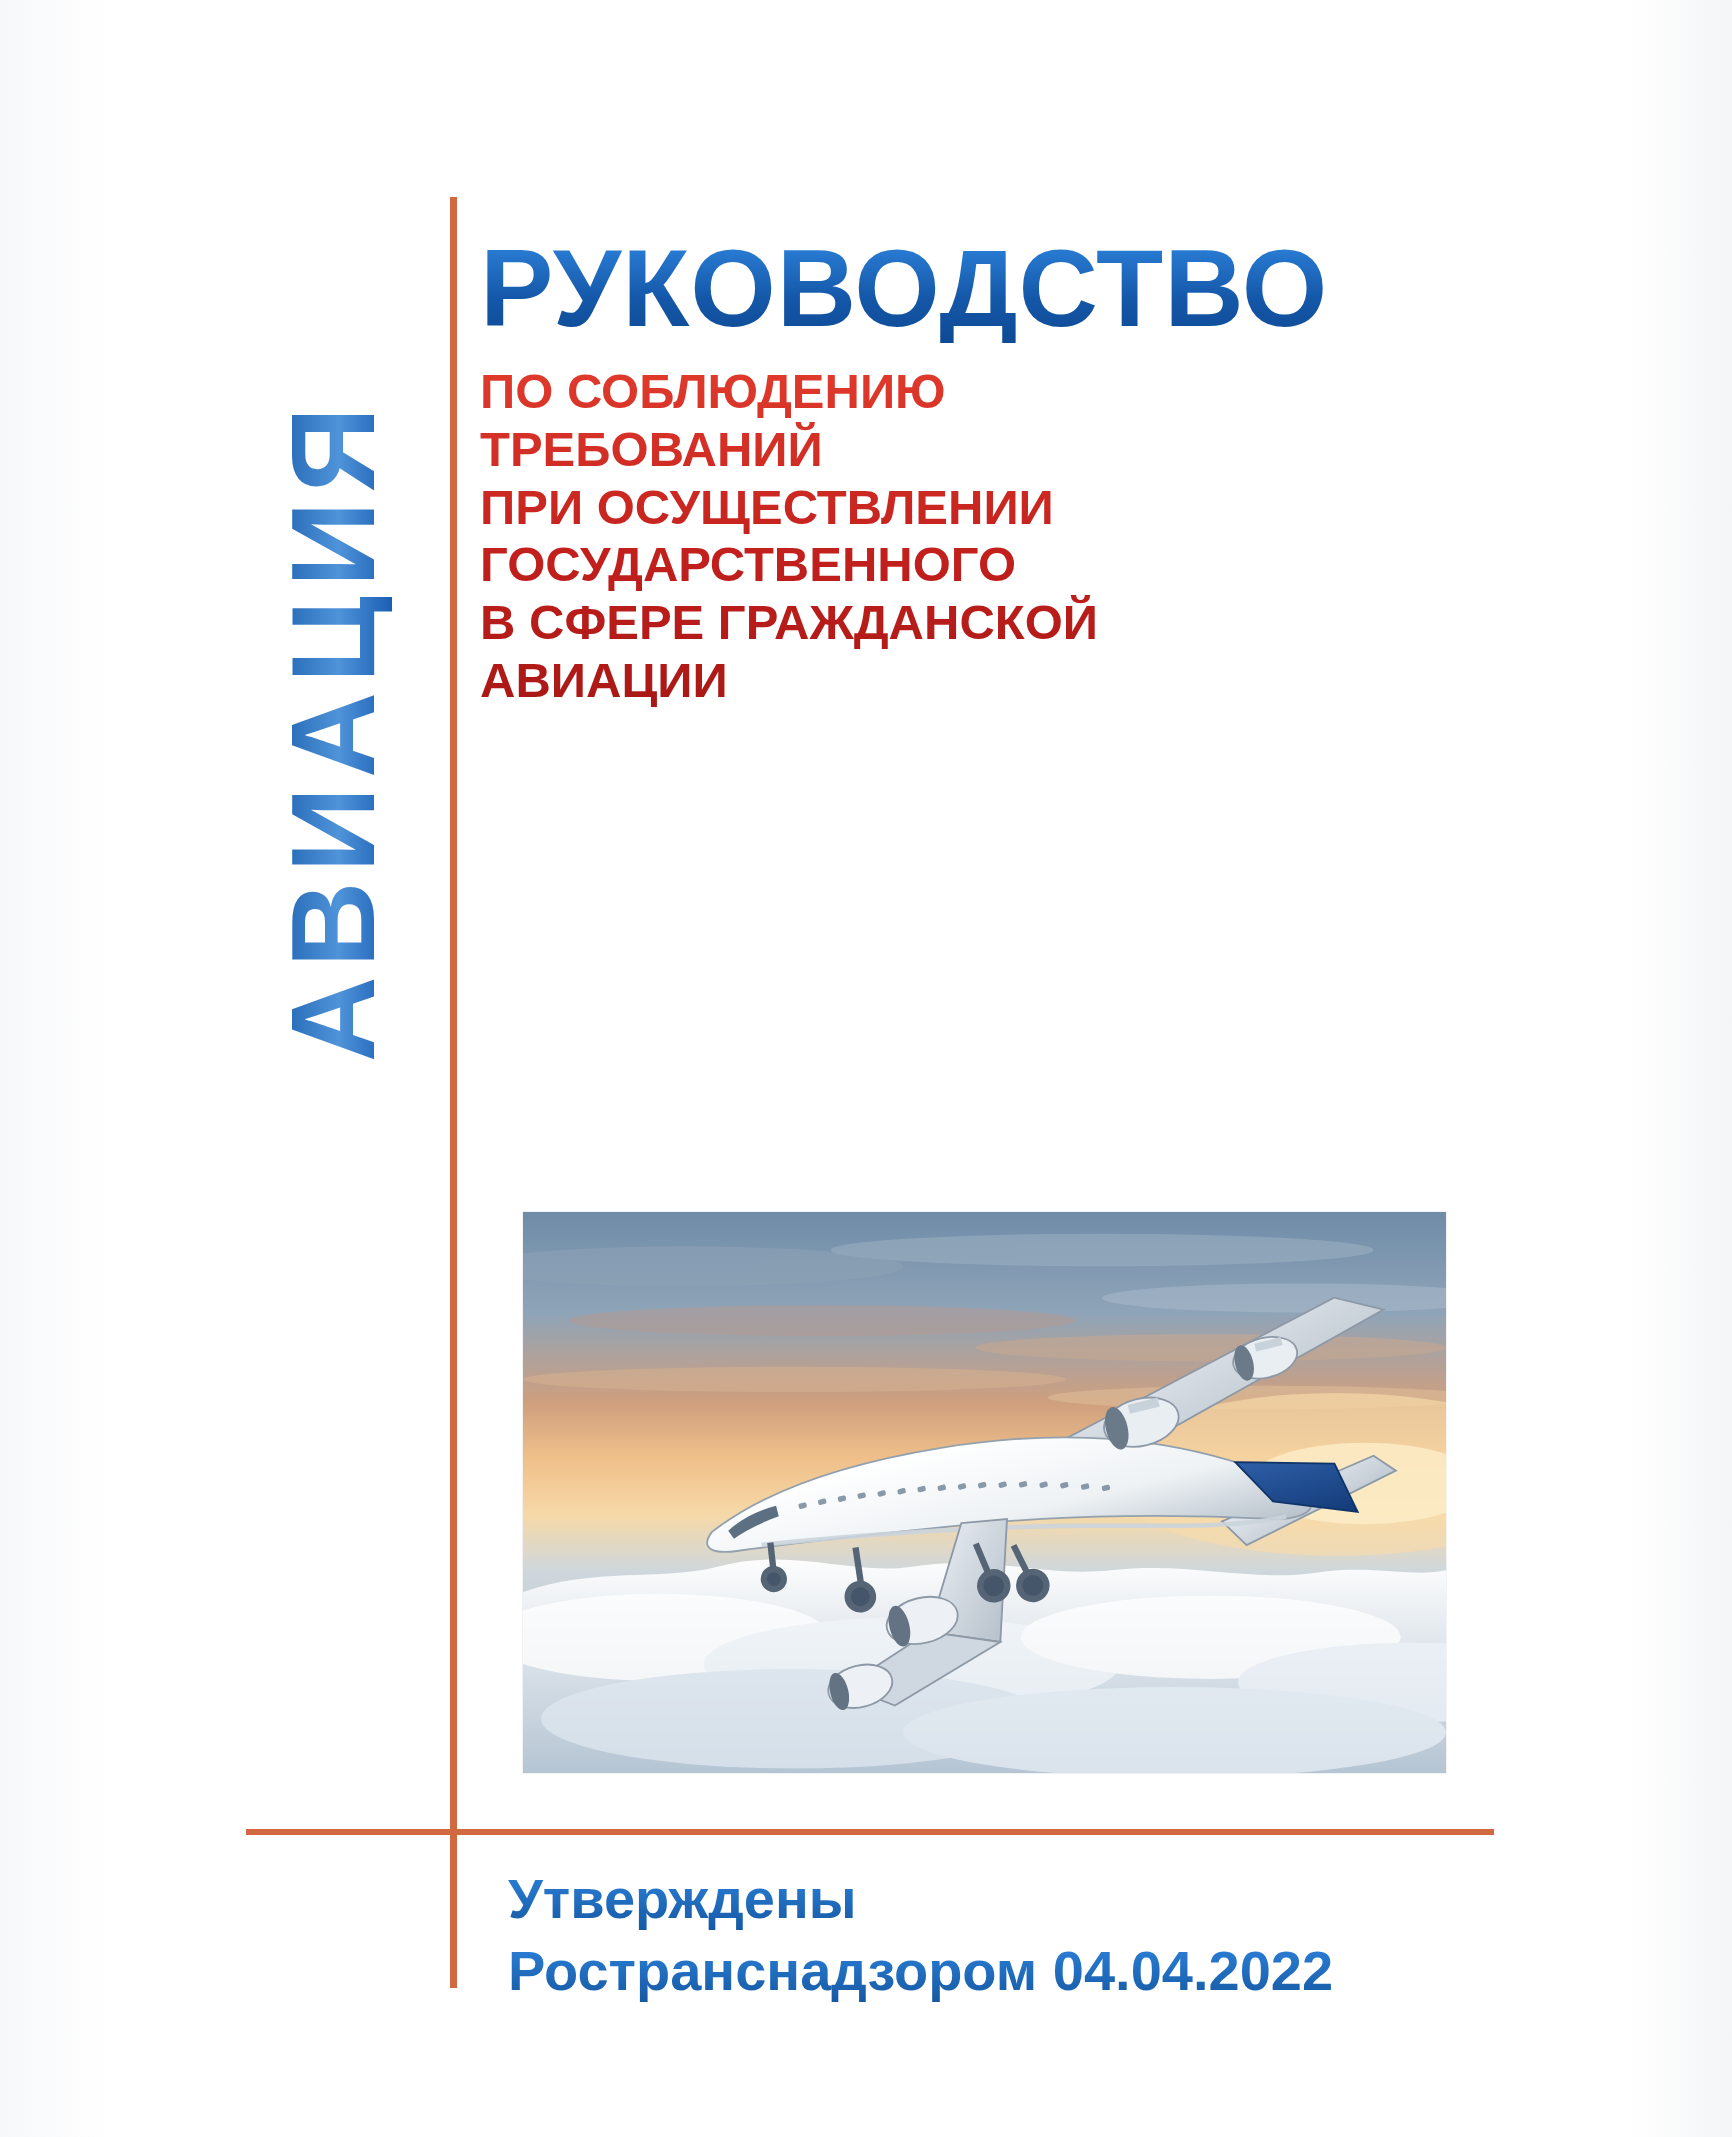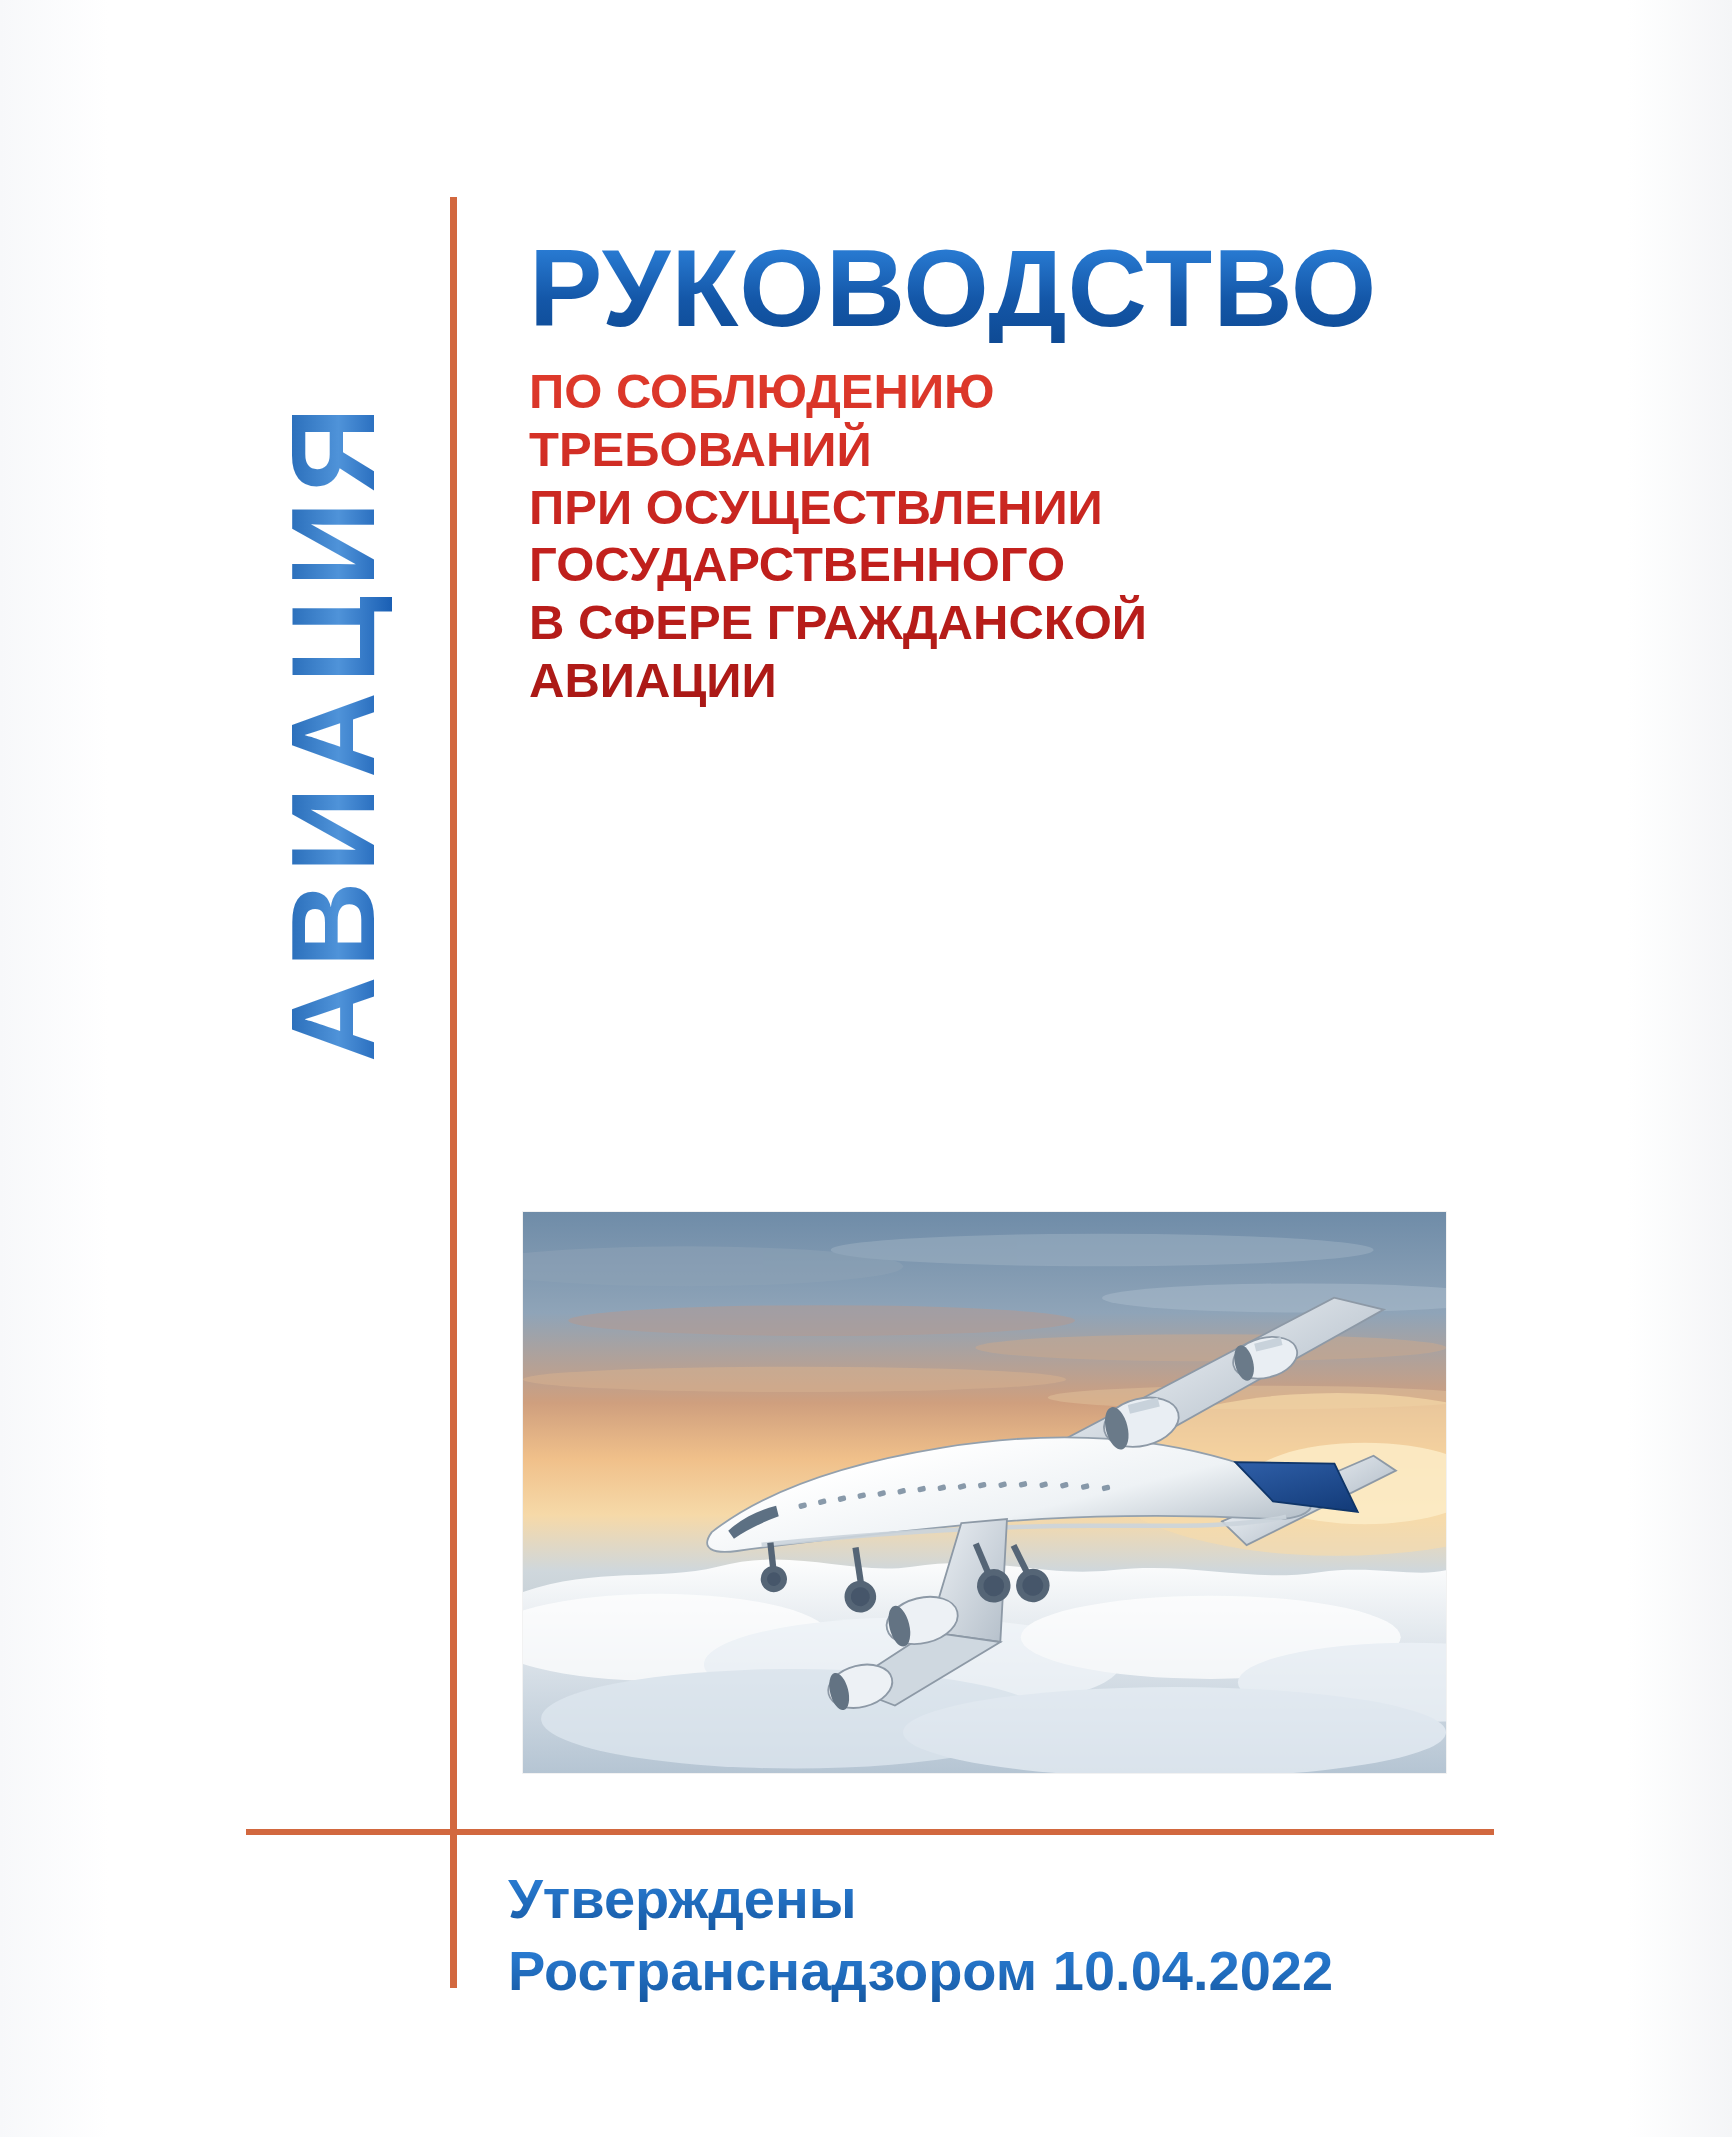--- a/index.html
+++ b/index.html
@@ -73,21 +73,21 @@
     -webkit-background-clip: text;
     background-clip: text;
     -webkit-text-fill-color: transparent;
     text-shadow: none;
     line-height: 1;
   }
 
   
   .title-block {
     position: absolute;
-    left: 529px;
+    left: 480px;
     top: 233px;
     width: 941px;
   }
   .title-main {
     font-family: "Liberation Sans", sans-serif;
     font-weight: bold;
     font-size: 110px;
     line-height: 1.0;
     letter-spacing: 0.9px;
     text-align: left;
@@ -296,16 +296,16 @@
           <circle cx="480" cy="378" r="15"></circle>
           <line x1="210" y1="262" x2="206" y2="292"></line>
           <circle cx="204" cy="302" r="11"></circle>
         </g>
       </g>
     </svg>
   </div>
 
   <div class="footer">
     <div class="footer-line">Утверждены</div>
-    <div class="footer-line">Ространснадзором 10.04.2022</div>
+    <div class="footer-line">Ространснадзором 04.04.2022</div>
   </div>
 </div>
 
 
 </body></html>

